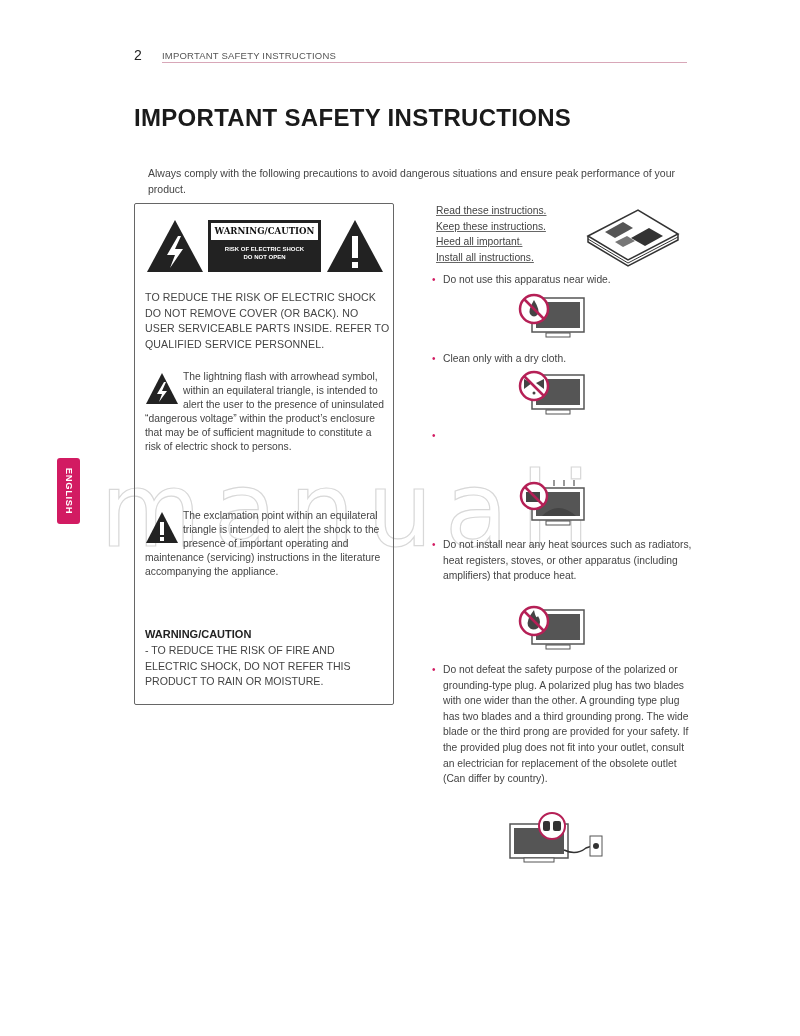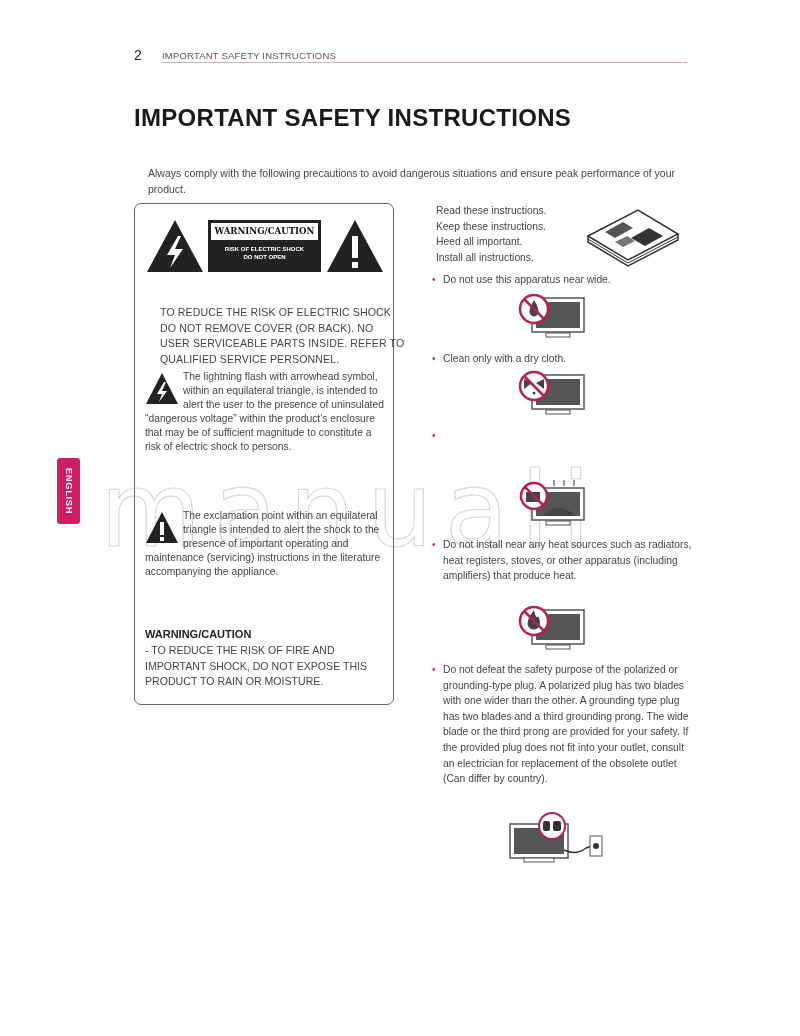--- a/index.html
+++ b/index.html
@@ -14,40 +14,40 @@
                 color:#1a1a1a; letter-spacing:0.3px; margin:0; }
   .intro { position:absolute; left:134px; top:152px; width:560px; font-size:10.5px;
            line-height:15.5px; color:#444; margin:14px; }
 
   .lang-tab { position:absolute; left:57px; top:458px; width:23px; height:66px;
               background:#d21b62; border-radius:3px; }
   .lang-tab span { position:absolute; left:50%; top:50%; transform:translate(-50%,-50%) rotate(90deg);
                    color:#fff; font-size:9.5px; font-weight:bold; letter-spacing:0.6px; white-space:nowrap; }
 
   .warning-box { position:absolute; left:134px; top:203px; width:260px; height:502px;
-                 border:1.5px solid #666; border-radius:7px; box-sizing:border-box; }
+                 border:1.5px solid #666; border-radius:2px; box-sizing:border-box; }
   .symbols-row { position:absolute; left:10px; top:14px; width:238px; height:60px; }
   .tri-lg { position:absolute; top:0; width:60px; height:56px; }
   .label-box { position:absolute; left:63px; top:2px; width:113px; height:52px; background:#222; }
   .label-box .lb-top { position:absolute; left:3px; top:3px; right:3px; height:17px; background:#fff;
                        color:#111; font-family:"DejaVu Serif", serif; font-weight:bold; font-size:8.6px;
                        text-align:center; line-height:17px; }
   .label-box .lb-bot { position:absolute; left:0; right:0; top:25px; color:#fff; font-size:6px;
                        font-weight:bold; text-align:center; line-height:8px; }
   .shock-text { position:absolute; left:10px; top:86px; width:245px; font-size:10.6px;
-                line-height:15.5px; color:#444; margin:15px; letter-spacing:0.1px; }
+                line-height:15.5px; color:#444; margin:0; letter-spacing:0.1px; }
   .symbol-para { position:absolute; left:10px; width:240px; font-size:10.3px; line-height:14px;
                  color:#444; margin:0; }
   .symbol-para .tri-sm { float:left; width:34px; height:34px; margin:2px 4px 0 0; }
   .warn2-title { position:absolute; left:10px; top:424px; font-size:11px; font-weight:bold; color:#222; }
   .warn2-text { position:absolute; left:10px; top:439px; width:240px; font-size:10.6px;
                 line-height:15.5px; color:#444; margin:0; }
 
   .read-list { position:absolute; left:436px; top:203px; font-size:10.3px; line-height:15.5px; color:#444; }
-  .read-list div { text-decoration-color:#666; }
+  .read-list div { text-decoration:underline; text-decoration-color:#666; }
   .book-illus { position:absolute; left:583px; top:208px; width:100px; height:62px; }
 
   .bullet { position:absolute; left:432px; width:260px; font-size:10.3px; line-height:15.6px;
             color:#444; padding-left:11px; box-sizing:border-box; }
   .bullet .dot { position:absolute; left:0; top:0; color:#d21b62; font-size:10px; }
   .tv-illus { position:absolute; width:70px; height:50px; }
 
   .watermark { position:absolute; left:100px; top:458px; font-size:104px; color:transparent;
                -webkit-text-stroke:1.2px #d8d8d8; font-family:"DejaVu Sans", sans-serif;
                letter-spacing:12px; pointer-events:none; line-height:1; }
@@ -103,21 +103,21 @@
   <p class="symbol-para" style="top:305px">
     <svg class="tri-sm" viewBox="0 0 34 34">
       <polygon points="17,1 33,32 1,32" fill="#222"></polygon>
       <rect x="15" y="11" width="4" height="13" fill="#fff"></rect>
       <rect x="15" y="26" width="4" height="4" fill="#fff"></rect>
     </svg>
     <span>The exclamation point within an equilateral triangle is intended to alert the shock to the presence of important operating and maintenance (servicing) instructions in the literature accompanying the appliance.</span>
   </p>
 
   <div class="warn2-title">WARNING/CAUTION</div>
-  <p class="warn2-text">- TO REDUCE THE RISK OF FIRE AND IMPORTANT SHOCK, DO NOT EXPOSE THIS PRODUCT TO RAIN OR MOISTURE.</p>
+  <p class="warn2-text">- TO REDUCE THE RISK OF FIRE AND ELECTRIC SHOCK, DO NOT REFER THIS PRODUCT TO RAIN OR MOISTURE.</p>
 </div>
 
 <div class="read-list">
   <div>Read these instructions.</div>
   <div>Keep these instructions.</div>
   <div>Heed all important.</div>
   <div>Install all instructions.</div>
 </div>
 
 <svg class="book-illus" viewBox="0 0 100 62">

